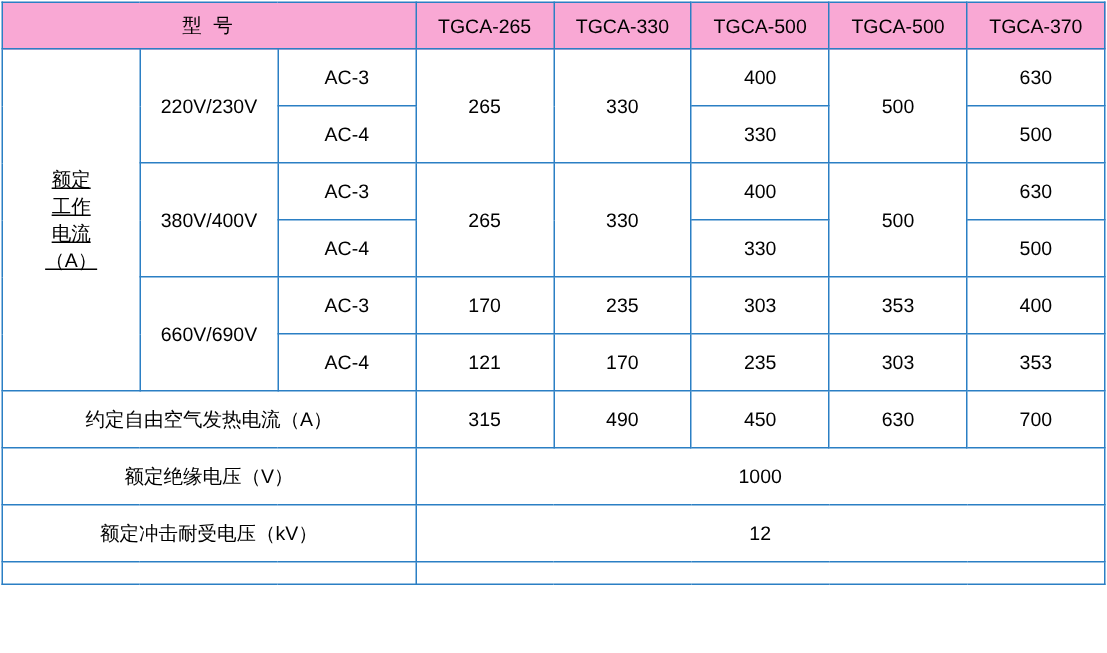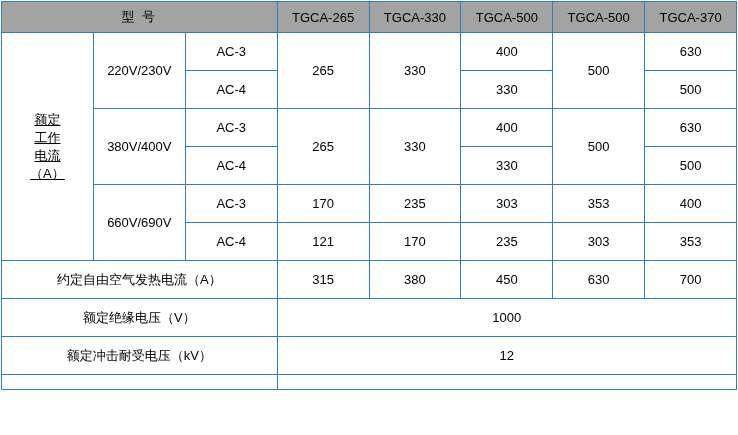--- a/index.html
+++ b/index.html
@@ -22,21 +22,21 @@
   #spec-table td, #spec-table th {
     border: 1px solid #2b7fc4;
     text-align: center;
     vertical-align: middle;
     font-weight: normal;
     font-size: 13px;
     color: #000000;
     padding: 0 2px;
   }
   .hdr {
-    background: #a3a3a3;
+    background: #f9a8d4;
     height: 30px;
     font-size: 14px;
   }
   .hdr-model {
     letter-spacing: 2px;
   }
   .row-h {
     height: 38px;
   }
   .lbl-vert {
@@ -135,21 +135,21 @@
       <td class="val-cell">121</td>
       <td class="val-cell">170</td>
       <td class="val-cell">235</td>
       <td class="val-cell">303</td>
       <td class="val-cell">353</td>
     </tr>
 
     <tr class="row-h">
       <td class="wide-label" colspan="3">约定自由空气发热电流（A）</td>
       <td class="val-cell">315</td>
-      <td class="val-cell">380</td>
+      <td class="val-cell">490</td>
       <td class="val-cell">450</td>
       <td class="val-cell">630</td>
       <td class="val-cell">700</td>
     </tr>
 
     <tr class="row-h">
       <td class="wide-label" colspan="3">额定绝缘电压（V）</td>
       <td class="val-cell" colspan="5">1000</td>
     </tr>
 

